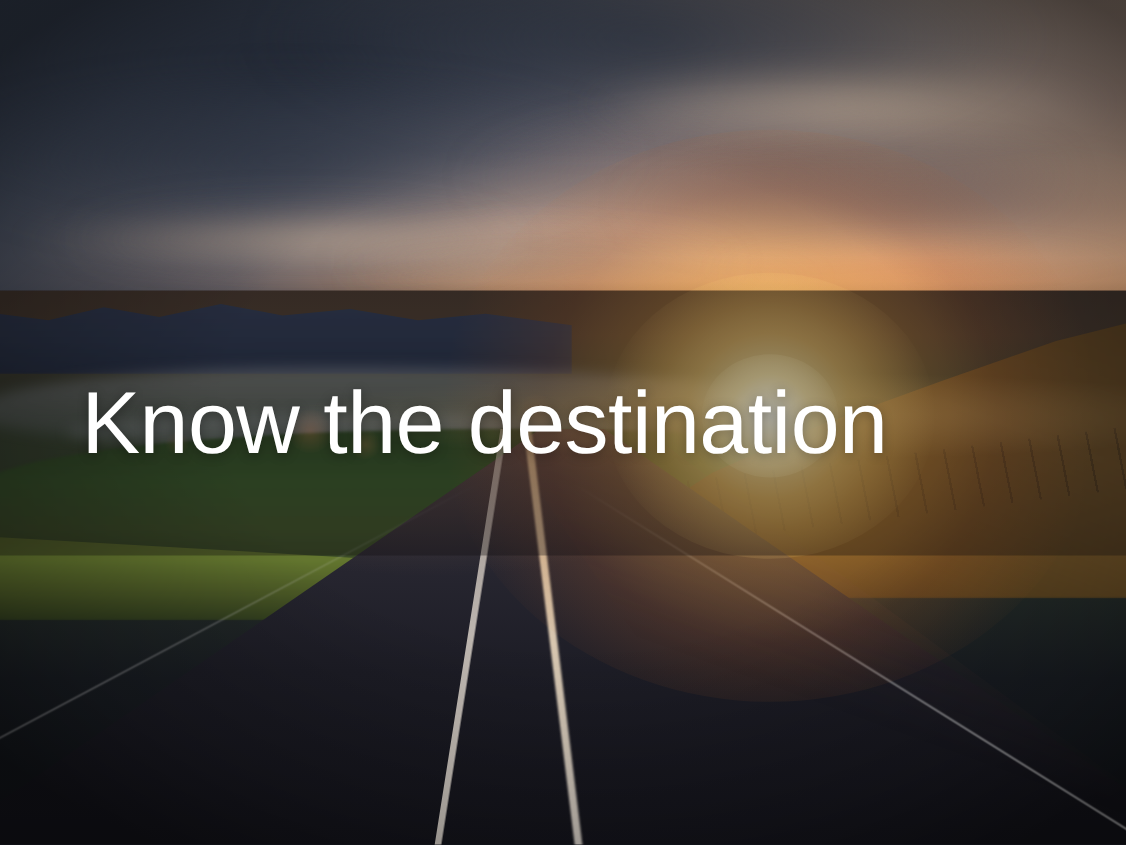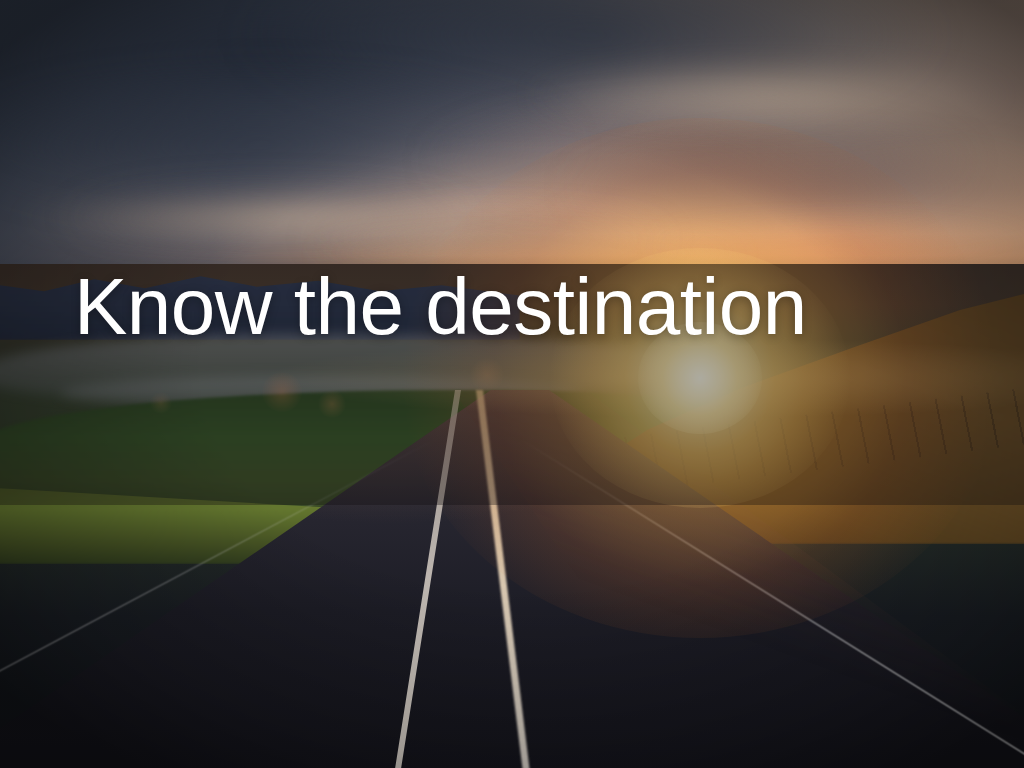--- a/index.html
+++ b/index.html
@@ -150,21 +150,21 @@
 
   
   .vig{position:absolute;inset:0;pointer-events:none;
       background:radial-gradient(ellipse 70% 62% at 52% 48%,rgba(0,0,0,0) 46%,rgba(0,0,0,0.30) 82%,rgba(0,0,0,0.52) 100%);}
 
   
   .band{position:absolute;left:0;top:264px;width:1024px;height:241px;
         background:rgba(14,12,16,0.34);}
 
   .caption{position:absolute;left:0;top:264px;width:1024px;height:241px;
-           display:flex;flex-direction:column;justify-content:space-between;
+           display:flex;flex-direction:column;justify-content:center;
            box-sizing:border-box;padding:0 40px 0 74px;}
   .caption .line{
         color:#ffffff;
         font-family:"Liberation Sans","DejaVu Sans",sans-serif;
         font-size:80px;line-height:1.07;font-weight:400;
         letter-spacing:-0.5px;white-space:nowrap;
         text-shadow:0 2px 10px rgba(0,0,0,0.30);}
 </style>
 </head>
 <body>

